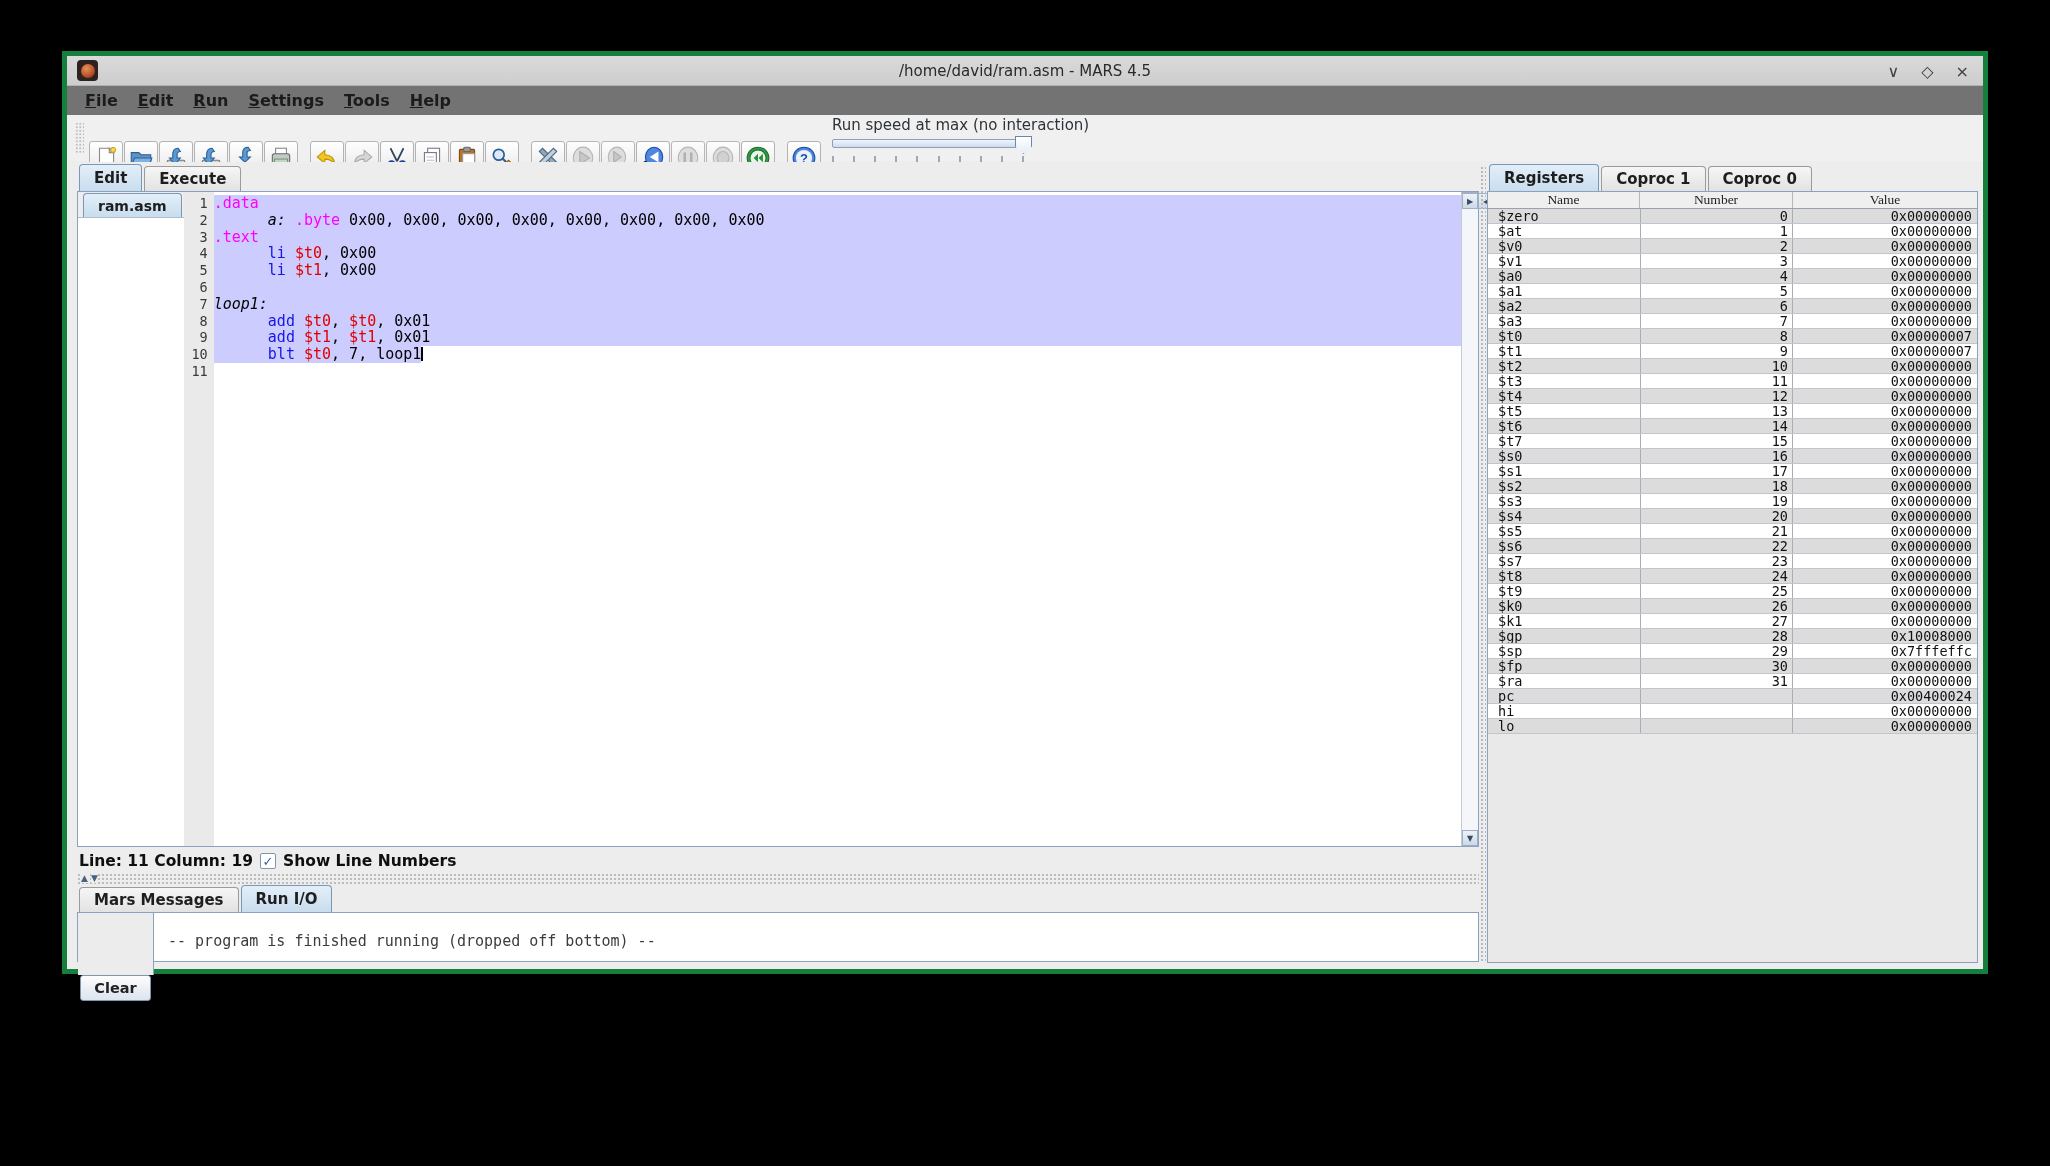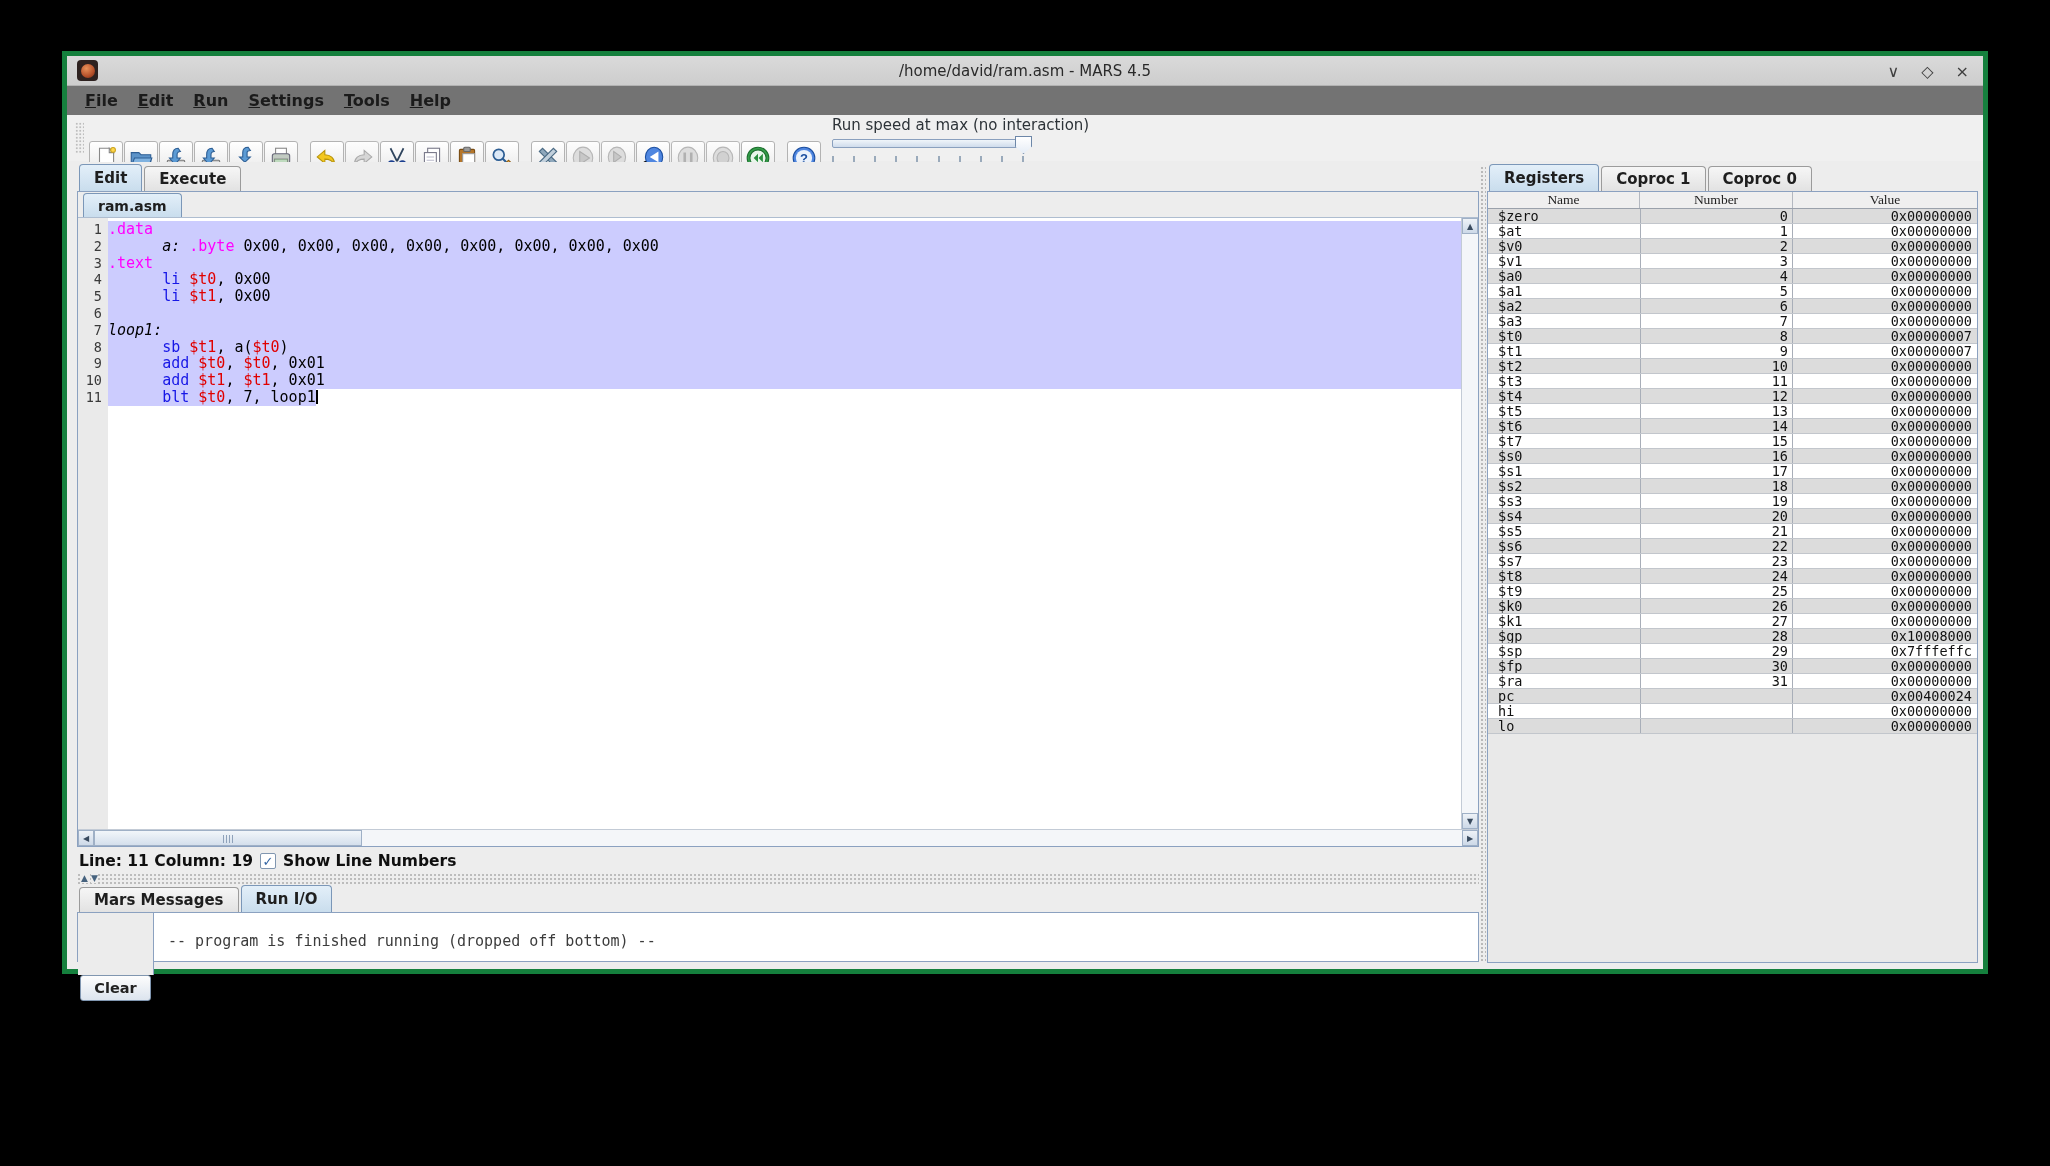--- a/index.html
+++ b/index.html
@@ -61,21 +61,21 @@
          border:1px solid #9b9b9b; border-bottom:none; border-radius:4px 4px 0 0;
          background:linear-gradient(#f6f6f6,#e2e2e2); font-weight:bold; font-size:15px;
          color:#1e1e1e; margin-right:2px; }
   .tab.selected { background:linear-gradient(#e3eff9,#c9dded); border-color:#7b97b8; height:27px; }
   .main-tabs { top:2px; left:2px; }
   .console-tabs { top:723px; left:2px; }
   .reg-tabs { top:2px; left:2px; }
 
   
   .editor-frame { position:absolute; top:29px; left:0; width:1402px; height:656px;
-                  border:1.5px solid #8ba1c0; background:#fff; display:flex; flex-direction:column; }
+                  border:1.5px solid #8ba1c0; background:#fff; display:flex; flex-direction:row; }
   .file-tabs { height:26px; background:#ededed; padding-left:5px; display:flex;
                align-items:flex-end; border-bottom:1px solid #aebdd0; }
   .file-tabs .tab { font-size:14px; height:22px; }
   .file-tabs .tab.selected { height:24px; }
   .editor-body { flex:1; display:flex; overflow:hidden; }
   .gutter { width:30px; background:#eaeaea; padding-top:3px; padding-right:6px;
             font-family:"DejaVu Sans Mono", monospace; font-size:13.5px; color:#3a3a3a; text-align:right; }
   .gl { height:16.8px; line-height:16.8px; }
   .code { flex:1; padding-top:3px; font-family:"DejaVu Sans Mono", monospace; font-size:15px;
           color:#000; background:#fff; overflow:hidden; }
@@ -355,21 +355,20 @@
                 <div class="gl">11</div>
               </div>
             <div class="code" id="code">
                 <div class="cl sel"><span class="tk-dir">.data</span></div>
                 <div class="cl sel"><span class="tk-plain">      </span><span class="tk-label">a:</span><span class="tk-plain"> </span><span class="tk-dir">.byte</span><span class="tk-plain"> 0x00, 0x00, 0x00, 0x00, 0x00, 0x00, 0x00, 0x00</span></div>
                 <div class="cl sel"><span class="tk-dir">.text</span></div>
                 <div class="cl sel"><span class="tk-plain">      </span><span class="tk-instr">li</span><span class="tk-plain"> </span><span class="tk-reg">$t0</span><span class="tk-plain">, 0x00</span></div>
                 <div class="cl sel"><span class="tk-plain">      </span><span class="tk-instr">li</span><span class="tk-plain"> </span><span class="tk-reg">$t1</span><span class="tk-plain">, 0x00</span></div>
                 <div class="cl sel"></div>
                 <div class="cl sel"><span class="tk-label">loop1:</span></div>
-                <div class="cl sel"><span class="tk-plain">      </span><span class="tk-instr">sb</span><span class="tk-plain"> </span><span class="tk-reg">$t1</span><span class="tk-plain">, a(</span><span class="tk-reg">$t0</span><span class="tk-plain">)</span></div>
                 <div class="cl sel"><span class="tk-plain">      </span><span class="tk-instr">add</span><span class="tk-plain"> </span><span class="tk-reg">$t0</span><span class="tk-plain">, </span><span class="tk-reg">$t0</span><span class="tk-plain">, 0x01</span></div>
                 <div class="cl sel"><span class="tk-plain">      </span><span class="tk-instr">add</span><span class="tk-plain"> </span><span class="tk-reg">$t1</span><span class="tk-plain">, </span><span class="tk-reg">$t1</span><span class="tk-plain">, 0x01</span></div>
                 <div class="cl"><span class="seltext"><span class="tk-plain">      </span><span class="tk-instr">blt</span><span class="tk-plain"> </span><span class="tk-reg">$t0</span><span class="tk-plain">, 7, loop1</span></span><span class="cursor"></span></div>
               </div>
             <div class="vscroll">
               <span class="sbtn">▲</span>
               <span class="sbtn">▼</span>
             </div>
           </div>
           <div class="hscroll">

